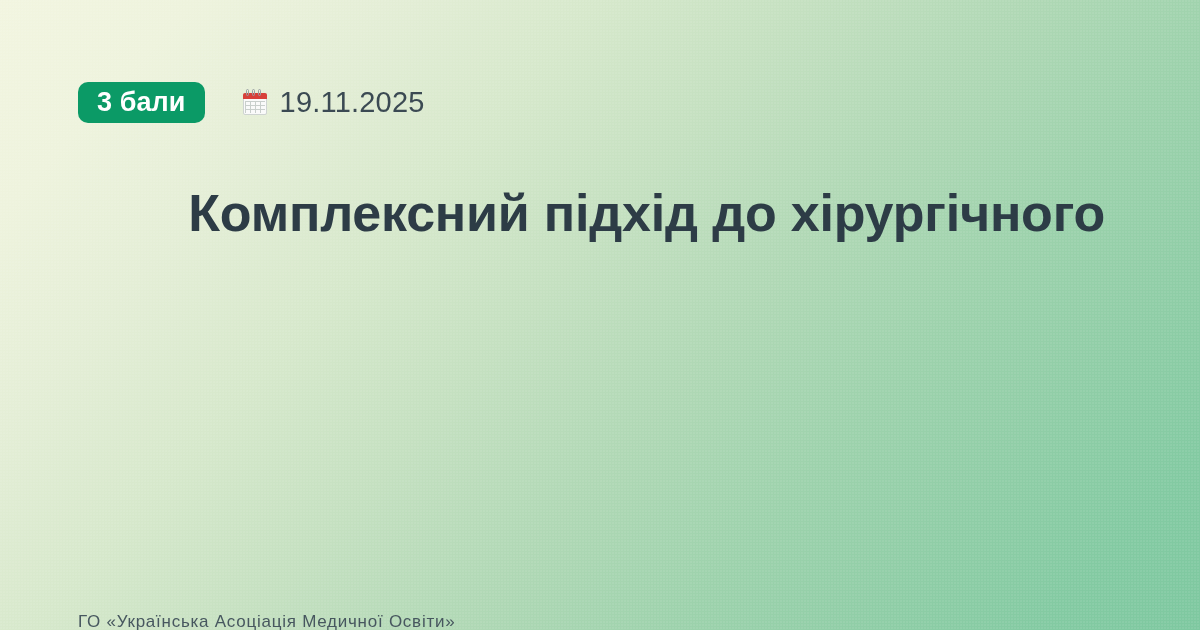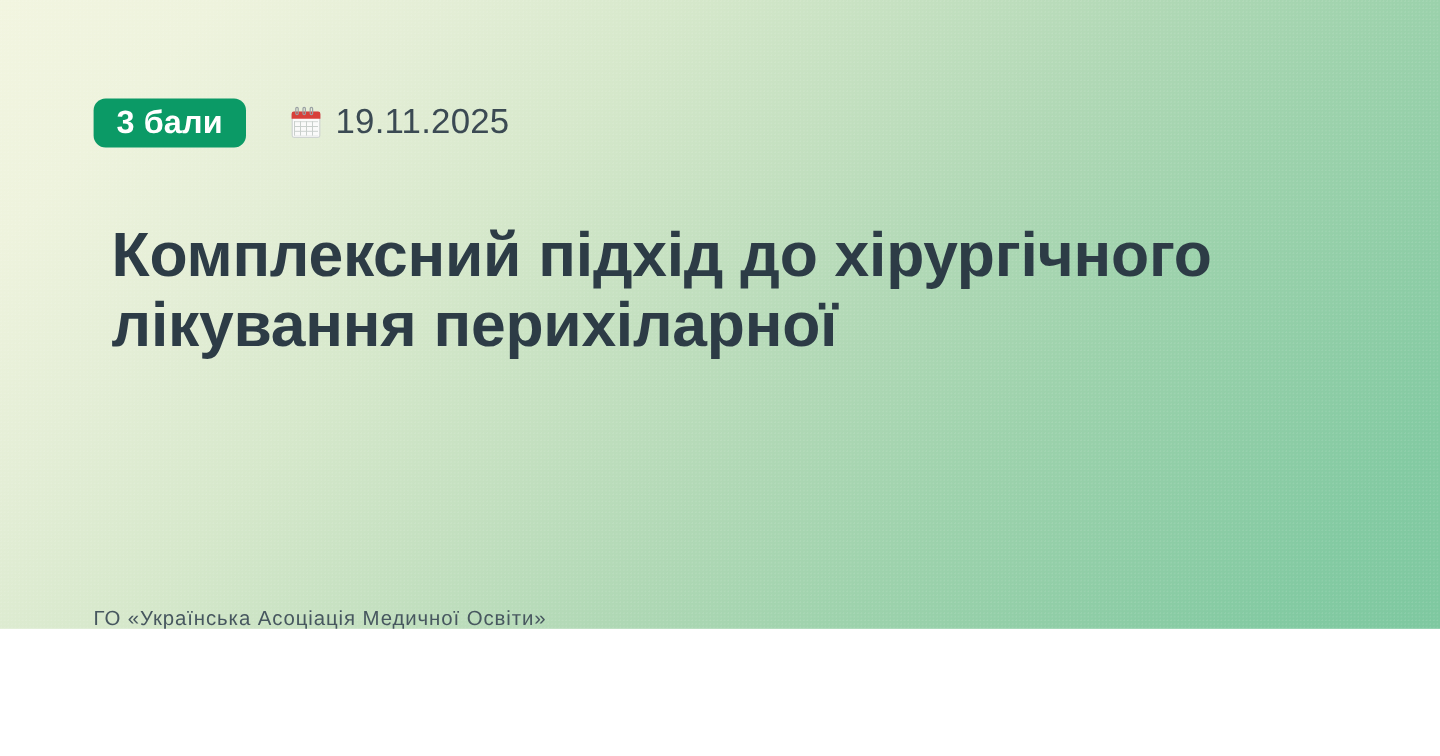--- a/index.html
+++ b/index.html
@@ -11,21 +11,21 @@
     width: 1200px;
     height: 630px;
     overflow: hidden;
     font-family: "Liberation Sans", "DejaVu Sans", sans-serif;
     background: #ffffff;
   }
 
   .card {
     position: relative;
     width: 1200px;
-    height: 524px;
+    height: 630px;
     box-sizing: border-box;
     padding: 0;
     overflow: hidden;
     
     background-image:
       linear-gradient(132deg,
         #f2f5e0 0%,
         #eef3dd 11%,
         #e4eed6 22%,
         #d6e8cb 34%,
@@ -176,20 +176,21 @@
   
   .title {
     margin: 15px;
     margin-top: 62px;
     font-size: 52px;
     font-weight: 700;
     line-height: 1.115;
     color: #2d3c46;
     letter-spacing: -0.2px;
     max-width: 1020px;
+    text-align: right;
   }
   .title .t-line { display: block; }
 
   
   .spacer { flex: 1 1 auto; }
 
   .footer {
     font-size: 17px;
     font-weight: 500;
     color: #47575f;
@@ -217,21 +218,20 @@
           <span class="cal-ring r3"></span>
         </span>
         <span class="meta-text">19.11.2025</span>
       </span>
 
 
     </div>
 
     <h1 class="title">
       <span class="t-line">Комплексний підхід до хірургічного</span>
-      <span class="t-line">лікування перихіларної</span>
     </h1>
 
     <div class="spacer"></div>
 
     <div class="footer">ГО «Українська Асоціація Медичної Освіти»</div>
 
   </div>
 </div>
 
 </body></html>

